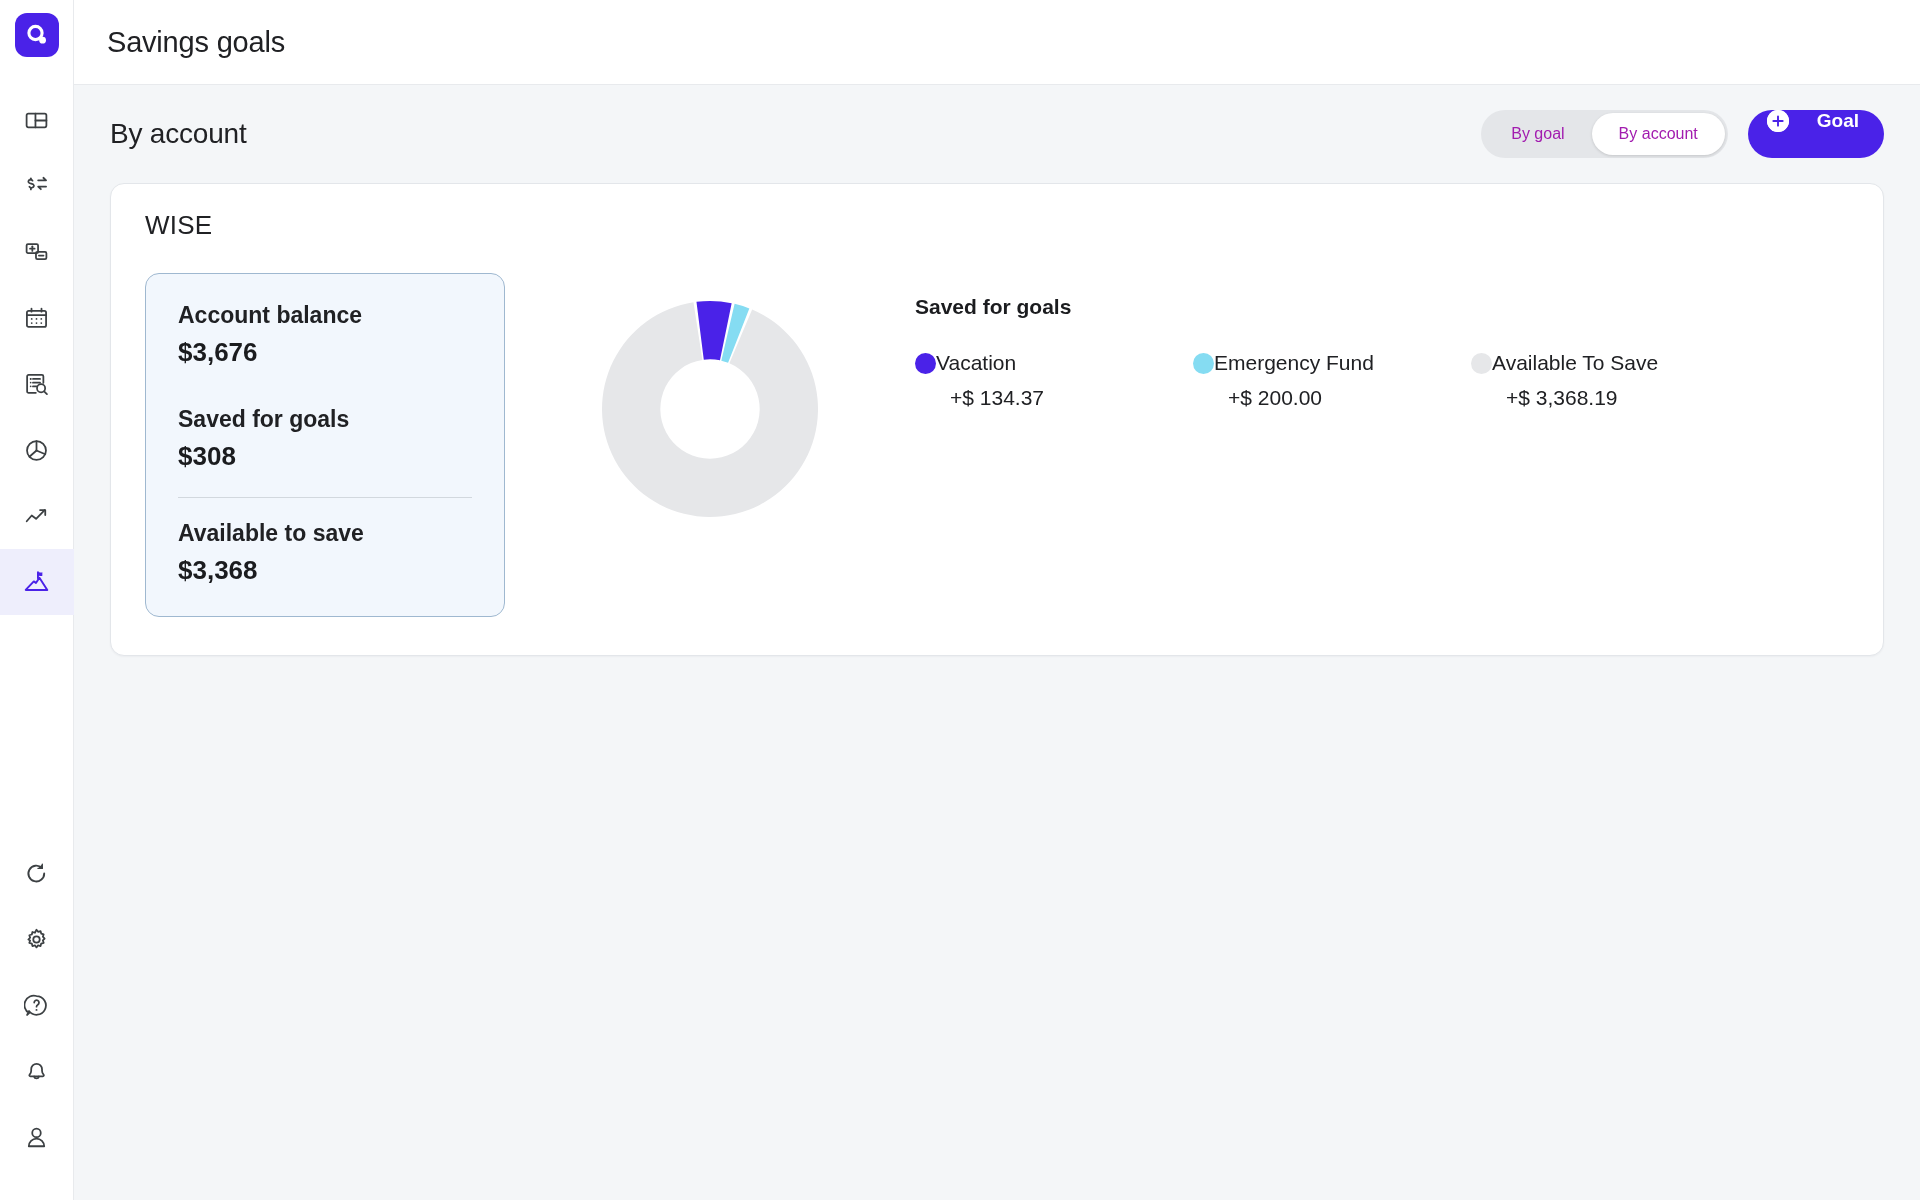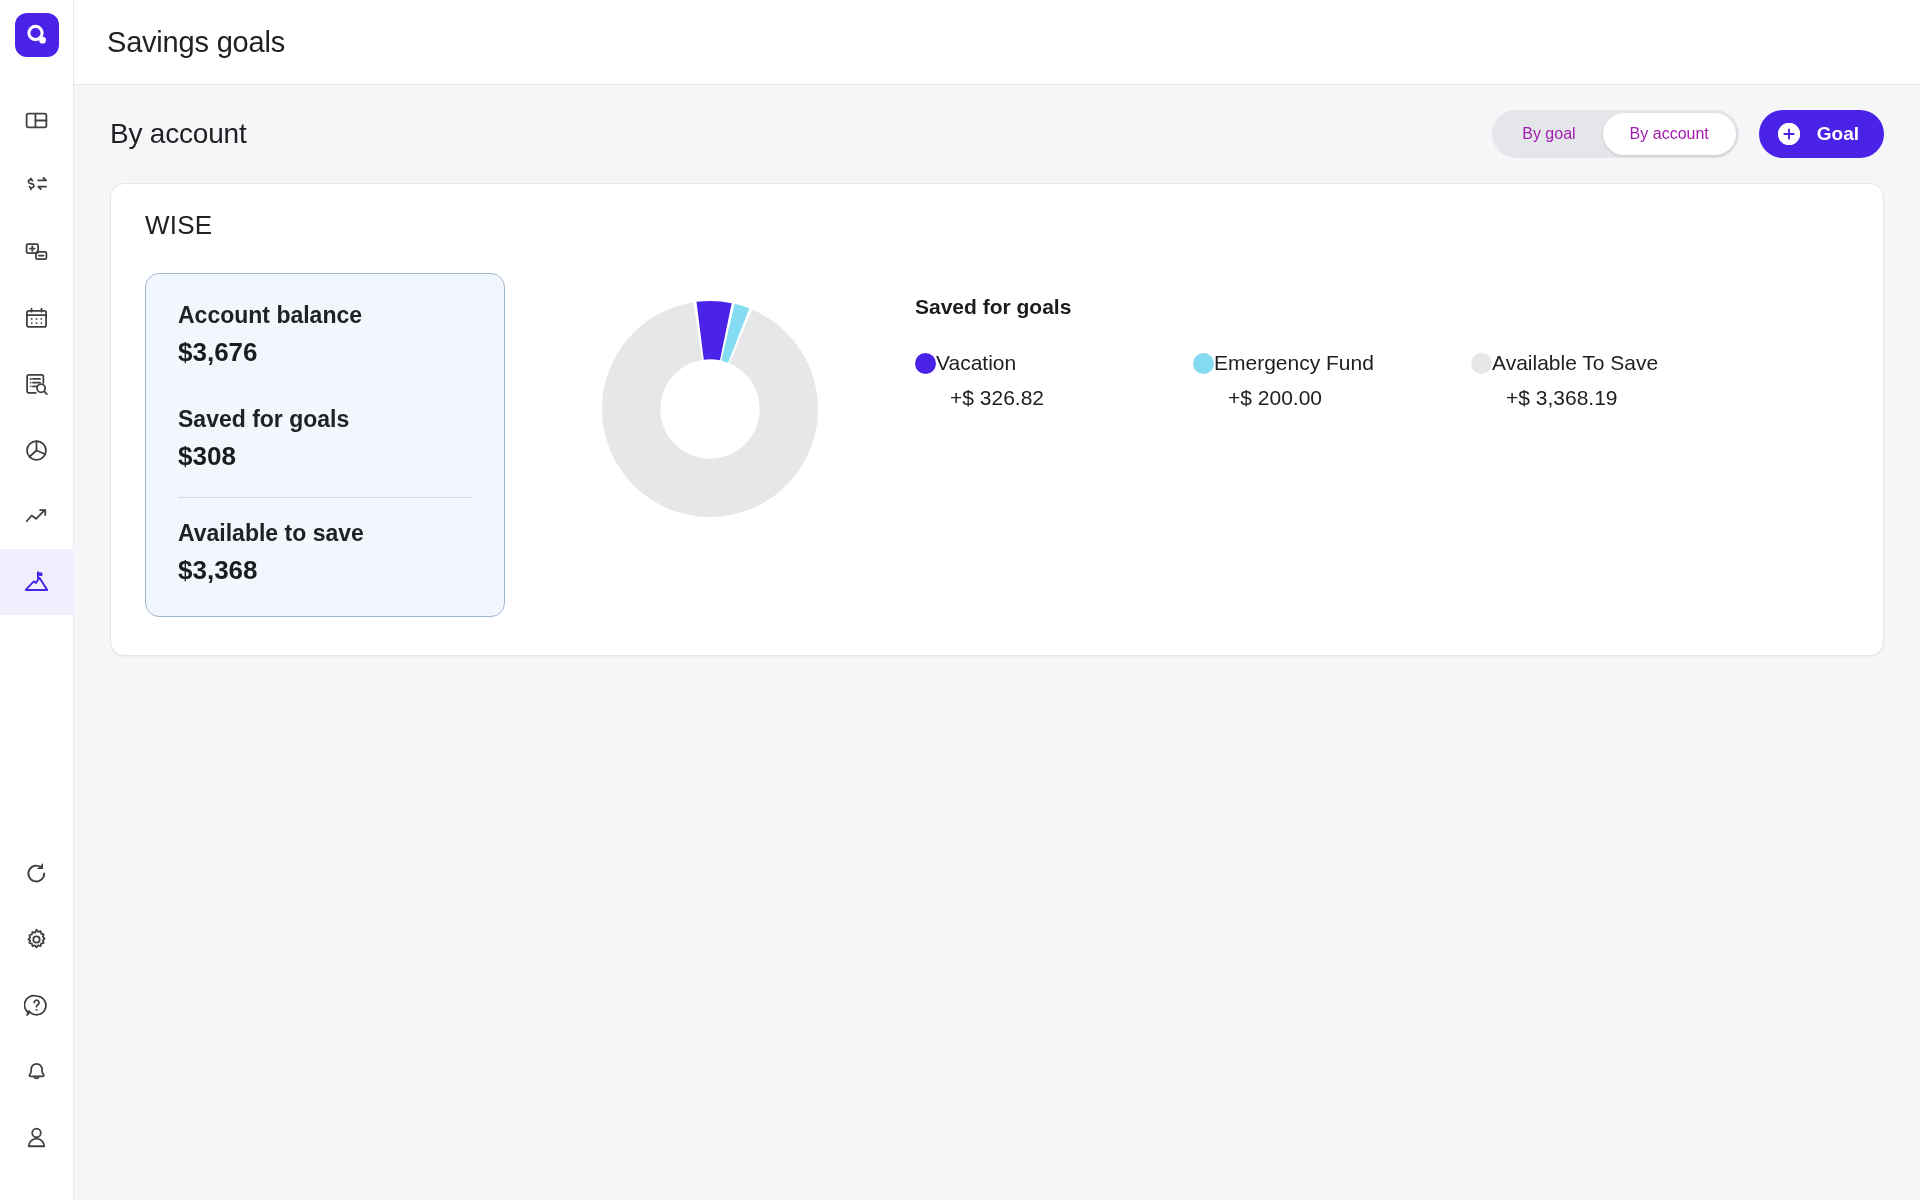--- a/index.html
+++ b/index.html
@@ -82,21 +82,21 @@
   }
   .seg-btn.active {
     background: #ffffff;
     box-shadow: 0 1px 3px rgba(0,0,0,0.14);
   }
 
   .goal-btn {
     height: 48px; padding: 0 25px 0 19px;
     background: #4a22e8; color: #ffffff;
     border: none; border-radius: 26px;
-    display: flex; align-items: center; gap: 17px;
+    display: flex; gap: 28px;
     font-size: 19px; font-weight: 700;
     font-family: "Liberation Sans", sans-serif;
     cursor: pointer;
   }
   .plus-circle {
     width: 22px; height: 22px; border-radius: 50%;
     background: #ffffff; color: #4a22e8;
     display: flex; align-items: center; justify-content: center;
     font-size: 19px; font-weight: 700; line-height: 1;
     flex: 0 0 22px;
@@ -370,21 +370,21 @@
 
           <div class="legend-wrap">
             <div class="legend-title">Saved for goals</div>
             <div class="legend-row">
 
               <div class="legend-item">
                 <div class="legend-top">
                   <span class="dot" style="background:#4a22e8"></span>
                   <span class="legend-name">Vacation</span>
                 </div>
-                <div class="legend-amt">+$ 326.82</div>
+                <div class="legend-amt">+$ 134.37</div>
               </div>
 
               <div class="legend-item">
                 <div class="legend-top">
                   <span class="dot" style="background:#85dcf2"></span>
                   <span class="legend-name">Emergency Fund</span>
                 </div>
                 <div class="legend-amt">+$ 200.00</div>
               </div>
 

